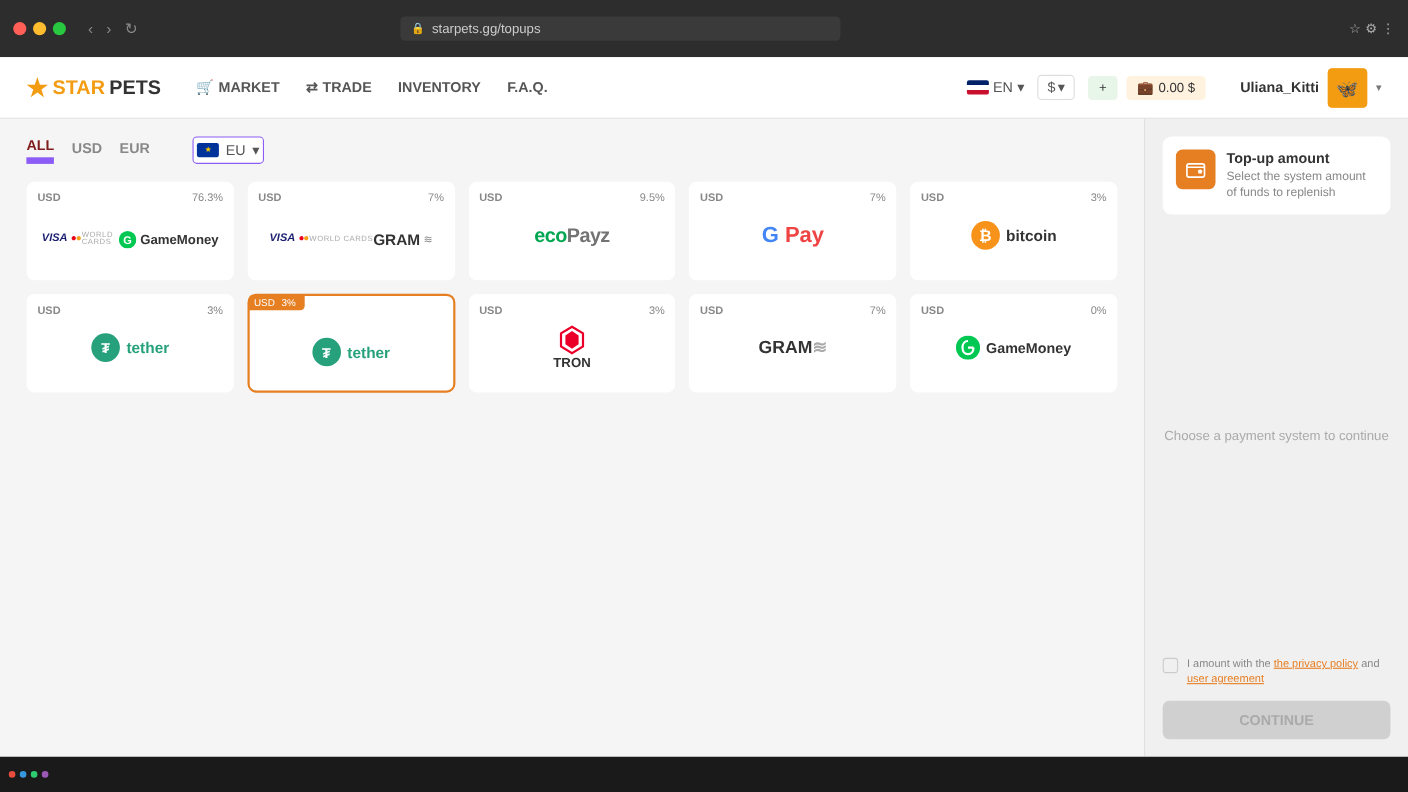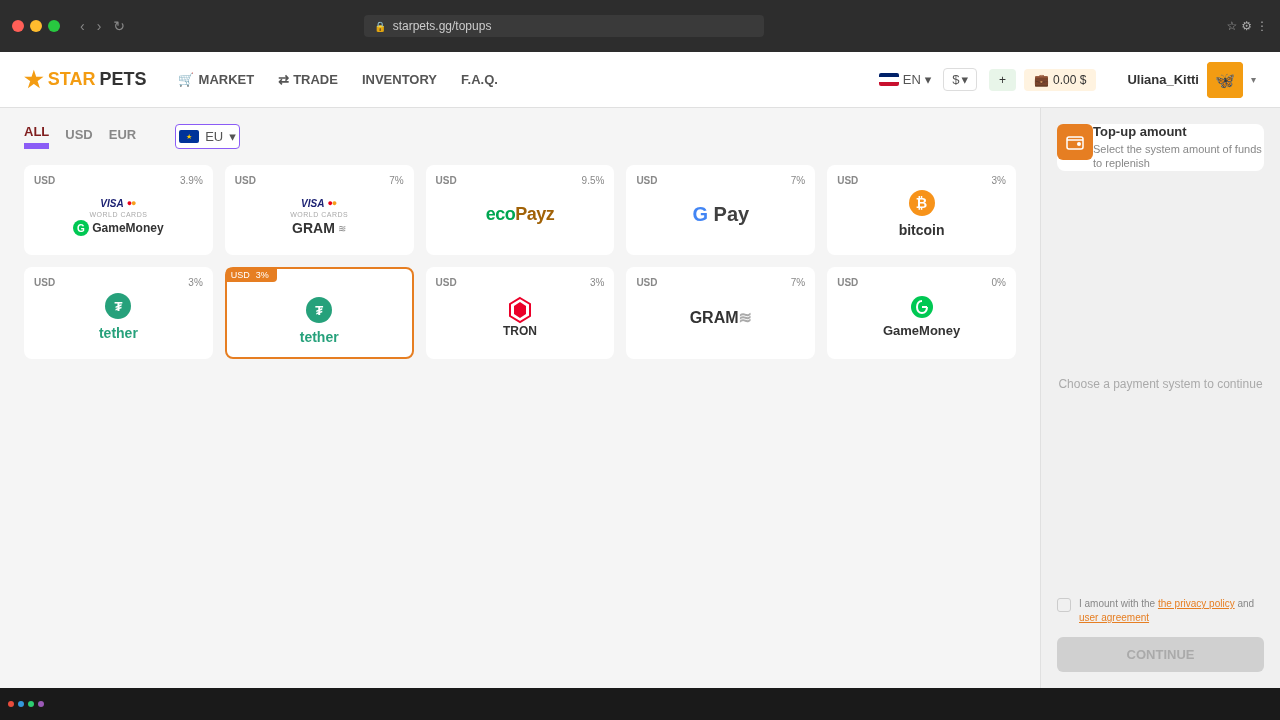--- a/index.html
+++ b/index.html
@@ -55,25 +55,25 @@
     .filter-tab.active { color: #7f1d1d; border-bottom: 6px solid #8b5cf6; }
     .region-selector { display: flex; align-items: center; gap: 6px; border: 1px solid #8b5cf6; border-radius: 4px; padding: 4px 3px; background: #fff; cursor: pointer; font-size: 13px; color: #555; margin-left: 23px; }
 
     
     .payment-grid { display: grid; grid-template-columns: repeat(5, 1fr); gap: 12px; }
     .payment-card { background: #fff; border-radius: 8px; padding: 12px; cursor: pointer; border: 2px solid transparent; position: relative; display: flex; flex-direction: column; align-items: center; justify-content: center; min-height: 90px; }
     .payment-card.selected { border-color: #e67e22; }
     .card-header { position: absolute; top: 8px; left: 8px; right: 8px; display: flex; justify-content: space-between; align-items: center; }
     .card-currency { font-size: 10px; color: #888; font-weight: 600; }
     .card-fee { font-size: 10px; color: #888; }
-    .card-logo { margin-top: 8px; display: flex; align-items: center; justify-content: center; flex-direction: column; }
+    .card-logo { margin-top: 8px; display: flex; align-items: center; justify-content: center; }
 
     
     .right-panel { width: 240px; background: #f0f0f0; border-left: 1px solid #e0e0e0; padding: 16px; display: flex; flex-direction: column; gap: 12px; }
-    .topup-box { background: #fff; border-radius: 8px; display: flex; align-items: flex-start; }
+    .topup-box { background: #fff; border-radius: 8px; padding: 12px; display: flex; gap: 10px; align-items: flex-start; }
     .topup-icon { width: 36px; height: 36px; background: #e67e22; border-radius: 6px; display: flex; align-items: center; justify-content: center; color: #fff; font-size: 16px; flex-shrink: 0; }
     .topup-text h3 { font-size: 13px; font-weight: 700; color: #333; margin-bottom: 3px; }
     .topup-text p { font-size: 11px; color: #888; line-height: 1.3; }
 
     .choose-text { font-size: 12px; color: #aaa; text-align: center; margin-top: auto; }
 
     .agree-row { display: flex; gap: 8px; align-items: flex-start; margin-top: auto; }
     .agree-checkbox { width: 14px; height: 14px; border: 1px solid #ccc; border-radius: 3px; flex-shrink: 0; margin-top: 1px; cursor: pointer; }
     .agree-text { font-size: 10px; color: #888; line-height: 1.4; }
     .agree-link { color: #e67e22; text-decoration: underline; cursor: pointer; }
@@ -174,21 +174,21 @@
           <span>EU</span>
           <span>▾</span>
         </div>
       </div>
 
       <div class="payment-grid">
 
         <div class="payment-card">
           <div class="card-header">
             <span class="card-currency">USD</span>
-            <span class="card-fee">3.9%</span>
+            <span class="card-fee">76.3%</span>
           </div>
           <div class="card-logo" style="margin-top:14px;">
             <div style="display:flex;gap:3px;margin-bottom:2px;">
               <span style="font-style:italic;font-size:10px;font-weight:700;color:#1a1f71;">VISA</span>
               <span style="font-size:9px;color:#eb001b;">●</span>
                 <span style="font-size:9px;color:#f79e1b;margin-left:-4px;">●</span>
             </div>
             <div style="font-size:7px;color:#aaa;letter-spacing:0.5px;">WORLD CARDS</div>
             <div style="display:flex;align-items:center;gap:3px;margin-top:2px;">
               <svg width="16" height="16" viewBox="0 0 16 16">
@@ -218,32 +218,32 @@
             </div>
           </div>
         </div>
 
         <div class="payment-card">
           <div class="card-header">
             <span class="card-currency">USD</span>
             <span class="card-fee">9.5%</span>
           </div>
           <div class="card-logo" style="margin-top:8px;">
-            <span style="font-size:18px;font-weight:700;color:#00a651;letter-spacing:-0.5px;">eco<span style="color:#a16207;">Payz</span></span>
+            <span style="font-size:18px;font-weight:700;color:#00a651;letter-spacing:-0.5px;">eco<span style="color:#737373;">Payz</span></span>
           </div>
         </div>
 
         <div class="payment-card">
           <div class="card-header">
             <span class="card-currency">USD</span>
             <span class="card-fee">7%</span>
           </div>
           <div class="card-logo" style="margin-top:8px;">
             <span style="font-size:20px;font-weight:700;">
-              <span style="color:#4285f4;">G</span><span style="color:#404040;"> Pay</span>
+              <span style="color:#4285f4;">G</span><span style="color:#ef4444;"> Pay</span>
             </span>
           </div>
         </div>
 
         <div class="payment-card">
           <div class="card-header">
             <span class="card-currency">USD</span>
             <span class="card-fee">3%</span>
           </div>
           <div class="card-logo" style="margin-top:8px;display:flex;align-items:center;gap:6px;">

